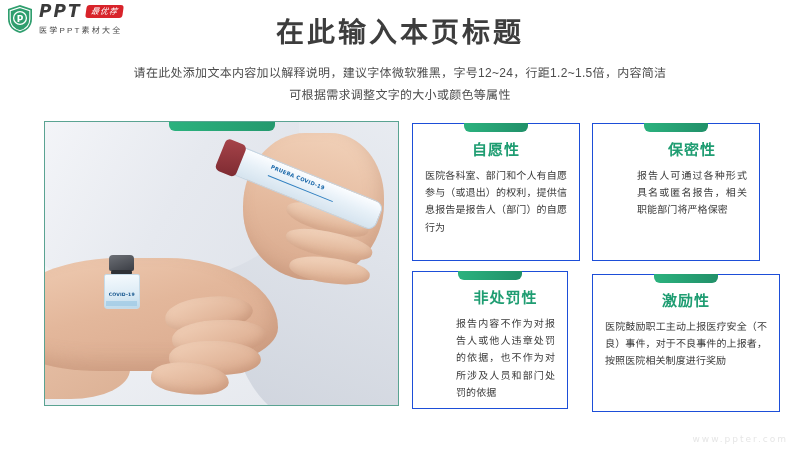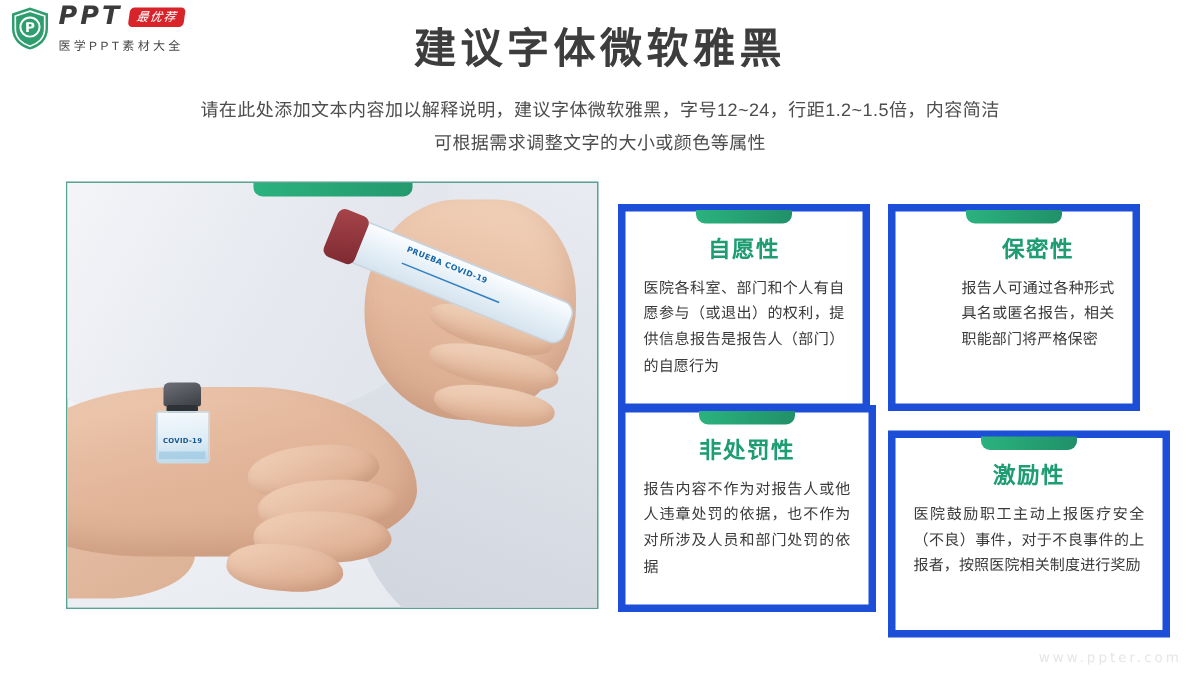--- a/index.html
+++ b/index.html
@@ -295,24 +295,23 @@
     width: 106px;
     height: 9px;
     background: linear-gradient(90deg, #2bb27e 0%, #24996e 100%);
     border-radius: 0 0 6px 6px;
     z-index: 4;
   }
 
   
   .card {
     position: absolute;
-    border: 5px solid #1d4ed8;
+    border: 1px solid #1d4ed8;
     box-sizing: border-box;
     background: #ffffff;
-    margin-top: 13px;
   }
   .card-tab {
     position: absolute;
     left: 50%;
     transform: translateX(-50%);
     top: -1px;
     width: 64px;
     height: 9px;
     background: linear-gradient(90deg, #2bb27e 0%, #219069 100%);
     border-radius: 0 0 6px 6px;
@@ -330,21 +329,21 @@
     margin: 8px 12px 0 12px;
     font-size: 10px;
     line-height: 1.72;
     color: #3a3a3a;
     text-align: justify;
     letter-spacing: 0.1px;
   }
 
   #card-0 { left: 412px; top: 123px; width: 168px; height: 138px; }
   #card-1 { left: 592px; top: 123px; width: 168px; height: 138px; padding-left: 32px; }
-  #card-2 { left: 412px; top: 257px; width: 172px; height: 138px; }
+  #card-2 { left: 412px; top: 271px; width: 156px; height: 138px; padding-left: 31px; }
   #card-3 { left: 592px; top: 274px; width: 188px; height: 138px; }
 
   
   .watermark {
     position: absolute;
     right: 12px;
     bottom: 6px;
     font-size: 9px;
     letter-spacing: 2px;
     color: #e6e6e6;
@@ -363,21 +362,21 @@
   </svg>
   <div class="logo-text">
     <div class="logo-row1">
       <span class="logo-ppt">PPT</span>
       <span class="logo-badge">最优荐</span>
     </div>
     <div class="logo-sub">医学PPT素材大全</div>
   </div>
 </div>
 
-<div class="page-title">建议字体微软雅黑</div>
+<div class="page-title">在此输入本页标题</div>
 <div class="subtitle">
   <div>请在此处添加文本内容加以解释说明，建议字体微软雅黑，字号12~24，行距1.2~1.5倍，内容简洁</div>
   <div>可根据需求调整文字的大小或颜色等属性</div>
 </div>
 
 <div class="photo-panel">
   <div class="photo-art">
     <div class="sleeve-right"></div>
     <div class="sleeve-left"></div>
 

